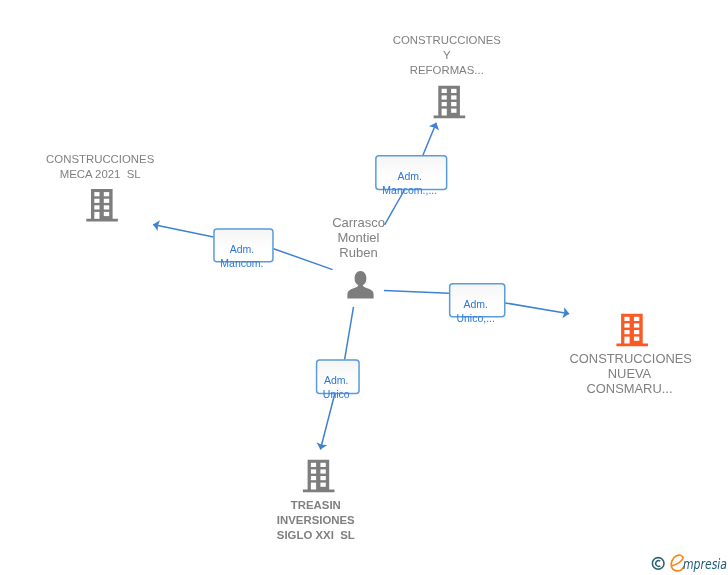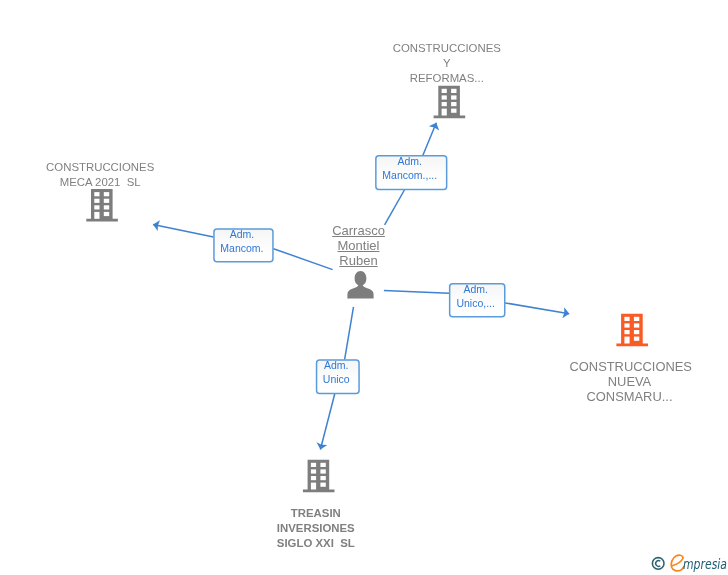--- a/index.html
+++ b/index.html
@@ -1,24 +1,24 @@
 <!DOCTYPE html>
 <html><head>
 <meta charset="utf-8">
 <style>
 html,body{margin:0;padding:0;background:#ffffff;}
 body{width:728px;height:575px;font-family:"Liberation Sans",sans-serif;}
 #stage{position:relative;width:728px;height:575px;overflow:hidden;background:#fff;}
 svg.layer{position:absolute;left:0;top:0;width:728px;height:575px;}
 .node-label{position:absolute;text-align:center;color:#808080;font-size:11.4px;line-height:15.05px;
-  white-space:pre-wrap;transform:translateZ(0);width:120px;margin-top:8px;}
+  white-space:pre-wrap;transform:translateZ(0);width:120px;}
 .node-label.big{font-size:13px;line-height:14.7px;}
 .node-label.big2{font-size:12.9px;line-height:15.2px;}
 .edge-label{position:absolute;box-sizing:border-box;color:#2f78d8;font-size:10.5px;
-  text-align:center;white-space:pre-wrap;line-height:13.8px;padding-top:0;padding-right:3px;
+  text-align:center;white-space:pre-wrap;line-height:13.8px;padding-top:15px;padding-right:3px;
   overflow:visible;transform:translateZ(0);}
 #brandtext{position:absolute;left:683px;top:556px;font-family:"DejaVu Sans",sans-serif;font-style:italic;
   font-size:14.5px;color:#1d5d73;transform:scaleX(0.75) translateZ(0);transform-origin:0 0;}
 </style>
 </head>
 <body>
 
 <div id="stage">
 
 <svg class="layer" id="edges-layer" viewBox="0 0 728 575">
@@ -89,21 +89,21 @@
       <rect x="213.95" y="228.95" width="59" height="32.7" rx="3" ry="3" fill="url(#boxfill)" stroke="#5a9cda" stroke-width="1.5"></rect>
       <rect x="449.65" y="283.75" width="55.1" height="33.1" rx="3" ry="3" fill="url(#boxfill)" stroke="#5a9cda" stroke-width="1.5"></rect>
       <rect x="316.55" y="360.05" width="42.5" height="33.4" rx="3" ry="3" fill="url(#boxfill)" stroke="#5a9cda" stroke-width="1.5"></rect>
     </svg>
 <div id="node-labels">
       <div class="node-label" style="left: 386.8px; top: 32.9px; color: rgb(128, 128, 128);">CONSTRUCCIONES
 Y
 REFORMAS...</div>
       <div class="node-label" style="left: 40.2px; top: 152px; color: rgb(128, 128, 128);">CONSTRUCCIONES
 MECA 2021  SL</div>
-      <div class="node-label big" style="left: 298.5px; top: 216.3px; color: rgb(128, 128, 128); text-decoration: underline;">Carrasco
+      <div class="node-label big" style="left: 298.5px; top: 216.3px; color: rgb(128, 128, 128);">Carrasco
 Montiel
 Ruben</div>
       <div class="node-label big2" style="left: 569.5px; top: 350.8px; color: rgb(128, 128, 128);">CONSTRUCCIONES
 NUEVA
 CONSMARU...</div>
       <div class="node-label" style="left: 255.8px; top: 497.9px; color: rgb(128, 128, 128); font-weight: bold;">TREASIN
 INVERSIONES
 SIGLO XXI  SL</div>
     </div>
 <div id="edge-labels">

